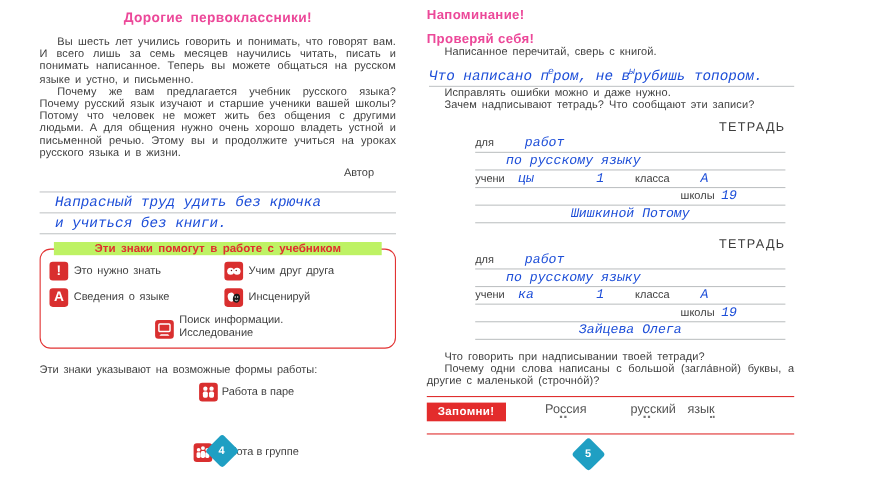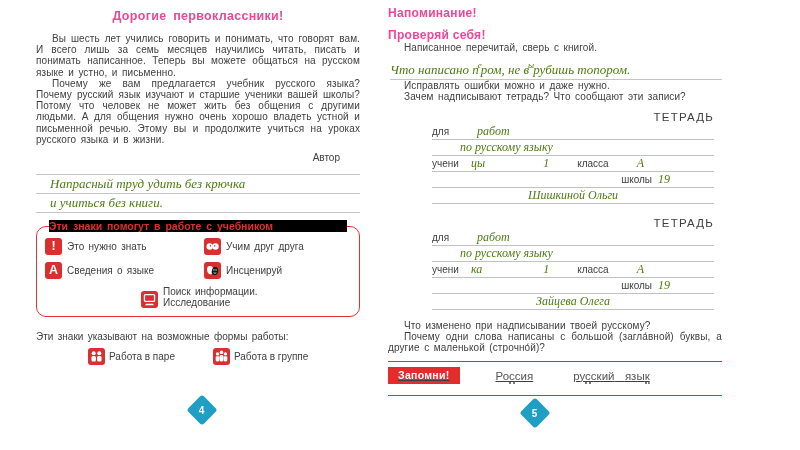--- a/index.html
+++ b/index.html
@@ -11,43 +11,43 @@
   .page{position:absolute;top:0;}
   .page-left{left:36px;width:324px;}
   .page-right{left:388px;width:334px;}
   .h-red{color:#ec4899;font-weight:bold;font-size:12px;letter-spacing:.3px;margin:0;}
   .lp-title{text-align:center;margin:9px 0 10px;font-size:12.5px;word-spacing:3px;}
 
   p.body{font-size:10px;line-height:11.2px;text-align:justify;margin:0;
          text-indent:16px;word-spacing:1.6px;letter-spacing:.1px;}
   .author{text-align:right;font-size:10px;padding-right:20px;margin-top:7px;}
 
-  .cursive{font-family:Liberation Serif, serif;font-style:italic;color:#4d7c0f;}
+  .cursive{font-family:Liberation Mono, monospace;font-style:italic;color:#1d4ed8;}
 
   .cursive-block{margin-top:11px;}
   .cursive-row{font-size:13px;height:18px;line-height:18px;border-bottom:1px solid #c3c6c8;padding-left:14px;white-space:nowrap;}
   .cursive-row.first{border-top:1px solid #c3c6c8;}
 
   .legend-box{margin-top:13px;border:1.5px solid #e23333;border-radius:10px;position:relative;
               padding:11px 8px 8px 8px;}
-  .legend-title{position:absolute;top:-7px;left:12px;right:12px;background:#000000;
-                color:#df2f2f;font-weight:bold;font-size:10.5px;text-align:left;
+  .legend-title{position:absolute;top:-7px;left:12px;right:12px;background:#bef264;
+                color:#df2f2f;font-weight:bold;font-size:10.5px;text-align:center;
                 line-height:12px;word-spacing:2px;}
   .legend-grid{display:grid;grid-template-columns:157px 1fr;gap:7px 2px;}
   .legend-item{display:flex;align-items:center;gap:5px;font-size:10px;word-spacing:1.5px;}
   .legend-item.wide{grid-column:1 / -1;margin-left:96px;align-items:flex-end;}
   .legend-item.wide .lbl{width:122px;line-height:11px;}
 
   .icon16{width:17px;height:17px;background:#d92f2f;border-radius:3px;flex:none;
           display:flex;align-items:center;justify-content:center;
           color:#fff;font-weight:bold;font-size:12.5px;line-height:17px;}
   .icon16 svg{display:block;}
 
   .forms-intro{margin-top:14px;font-size:10px;word-spacing:1.6px;}
-  .workrow{display:flex;margin-top:6px;padding-left:52px;gap:38px;align-items:center;font-size:10px;}
+  .workrow{display:flex;margin-top:6px;padding-left:52px;gap:38px;align-items:center;font-size:10px;flex-direction:column;}
   .workitem{display:flex;align-items:center;gap:4px;}
 
   .diamond{position:absolute;width:22px;height:22px;background:#1f9fc3;border-radius:3px;
            transform:rotate(45deg);display:flex;align-items:center;justify-content:center;}
   .diamond span{transform:rotate(-45deg);color:#fff;font-weight:bold;font-size:10px;}
   .diamond-left{left:155px;top:399px;}
   .diamond-right{left:136px;top:402px;}
 
   .rp-h1{margin-top:6px;}
   .rp-h2{margin-top:8px;}
@@ -67,21 +67,21 @@
   .nb-print{flex:none;}
   .nb-sp{display:inline-block;width:4px;}
   .nb-fill{flex:1;}
   .nb-row.subject{padding-left:28px;}
   .nb-row.school{justify-content:flex-end;padding-right:44px;gap:6px;}
   .nb-row.owner{justify-content:center;}
   .nb-tail{display:inline-block;width:58px;}
 
   .questions{margin-top:10px;}
   .remember{margin-top:8px;border-top:1.5px solid #df2f2f;border-bottom:1.5px solid #df2f2f;
-            padding:5px 0 11px;display:flex;align-items:center;text-decoration:underline;}
+            padding:5px 0 11px;display:flex;align-items:flex-start;}
   .badge{background:#e32c2c;color:#fff;font-weight:bold;font-size:10.5px;
          padding:2px 10px 3px;letter-spacing:.3px;flex:none;}
   .remember-words{display:flex;gap:40px;font-size:11.5px;color:#555;margin-left:36px;word-spacing:2px;}
   .mark-dot{border-bottom:2px dotted #777;}
 </style>
 </head>
 <body>
 
 <div class="page page-left">
 
@@ -218,21 +218,21 @@
       <span class="nb-print">класса</span>
         <span class="nb-sp"></span>
       <span class="cursive">А</span>
       <span class="nb-tail"></span>
     </div>
     <div class="nb-row school">
       <span class="nb-print">школы</span>
       <span class="cursive">19</span>
     </div>
     <div class="nb-row owner">
-      <span class="cursive">Шишкиной Ольги</span>
+      <span class="cursive">Шишкиной Потому</span>
     </div>
   </div>
 
   <div class="notebook second">
     <div class="nb-header">ТЕТРАДЬ</div>
     <div class="nb-row">
       <span class="nb-print">для</span>
         <span class="nb-sp"></span>
       <span class="cursive">работ</span>
       <span class="nb-fill"></span>
@@ -255,21 +255,21 @@
     <div class="nb-row school">
       <span class="nb-print">школы</span>
       <span class="cursive">19</span>
     </div>
     <div class="nb-row owner">
       <span class="cursive">Зайцева Олега</span>
     </div>
   </div>
 
   <div class="questions">
-    <p class="body">Что изменено при надписывании твоей русскому?</p>
+    <p class="body">Что говорить при надписывании твоей тетради?</p>
     <p class="body">Почему одни слова написаны с большой (загла́вной) буквы, а другие с маленькой (строчно́й)?</p>
   </div>
 
   <div class="remember">
     <span class="badge">Запомни!</span>
     <div class="remember-words">
       <span><span>Ро</span><span class="mark-dot">с</span><span>сия</span></span>
       <span><span>ру</span><span class="mark-dot">с</span><span>ский</span>&nbsp;&nbsp;<span>язы</span><span class="mark-dot">к</span><span></span></span>
     </div>
   </div>

